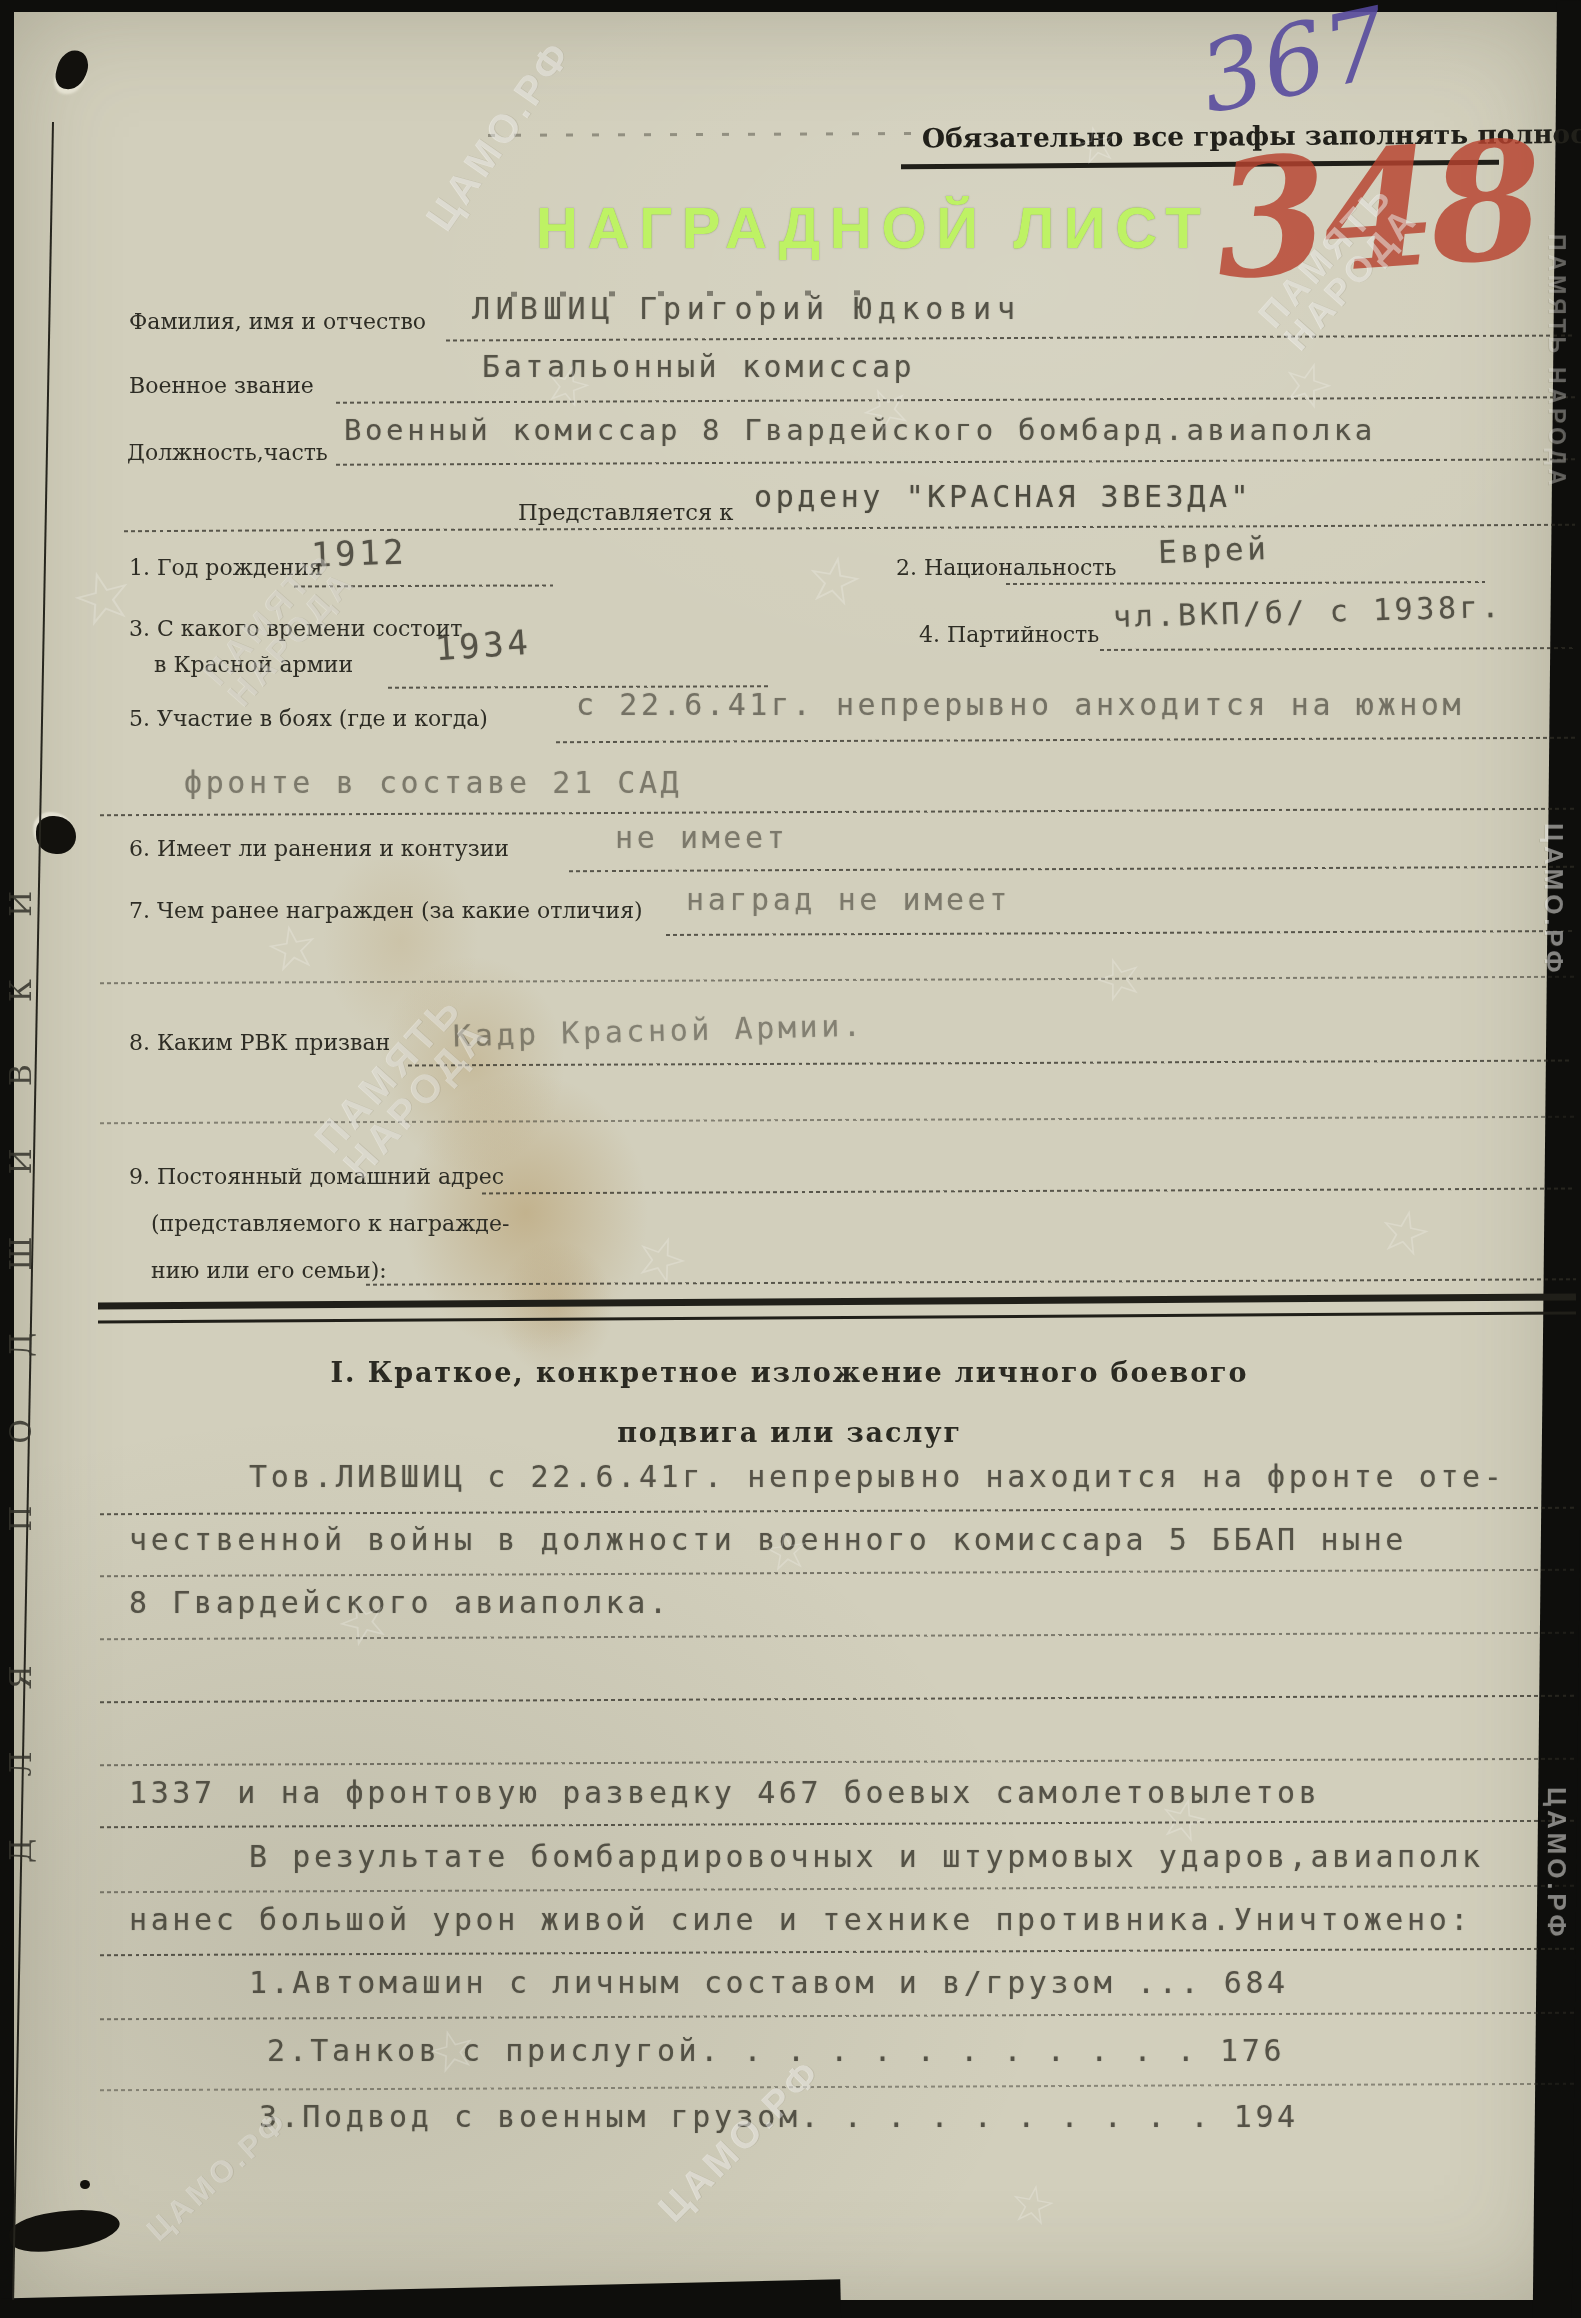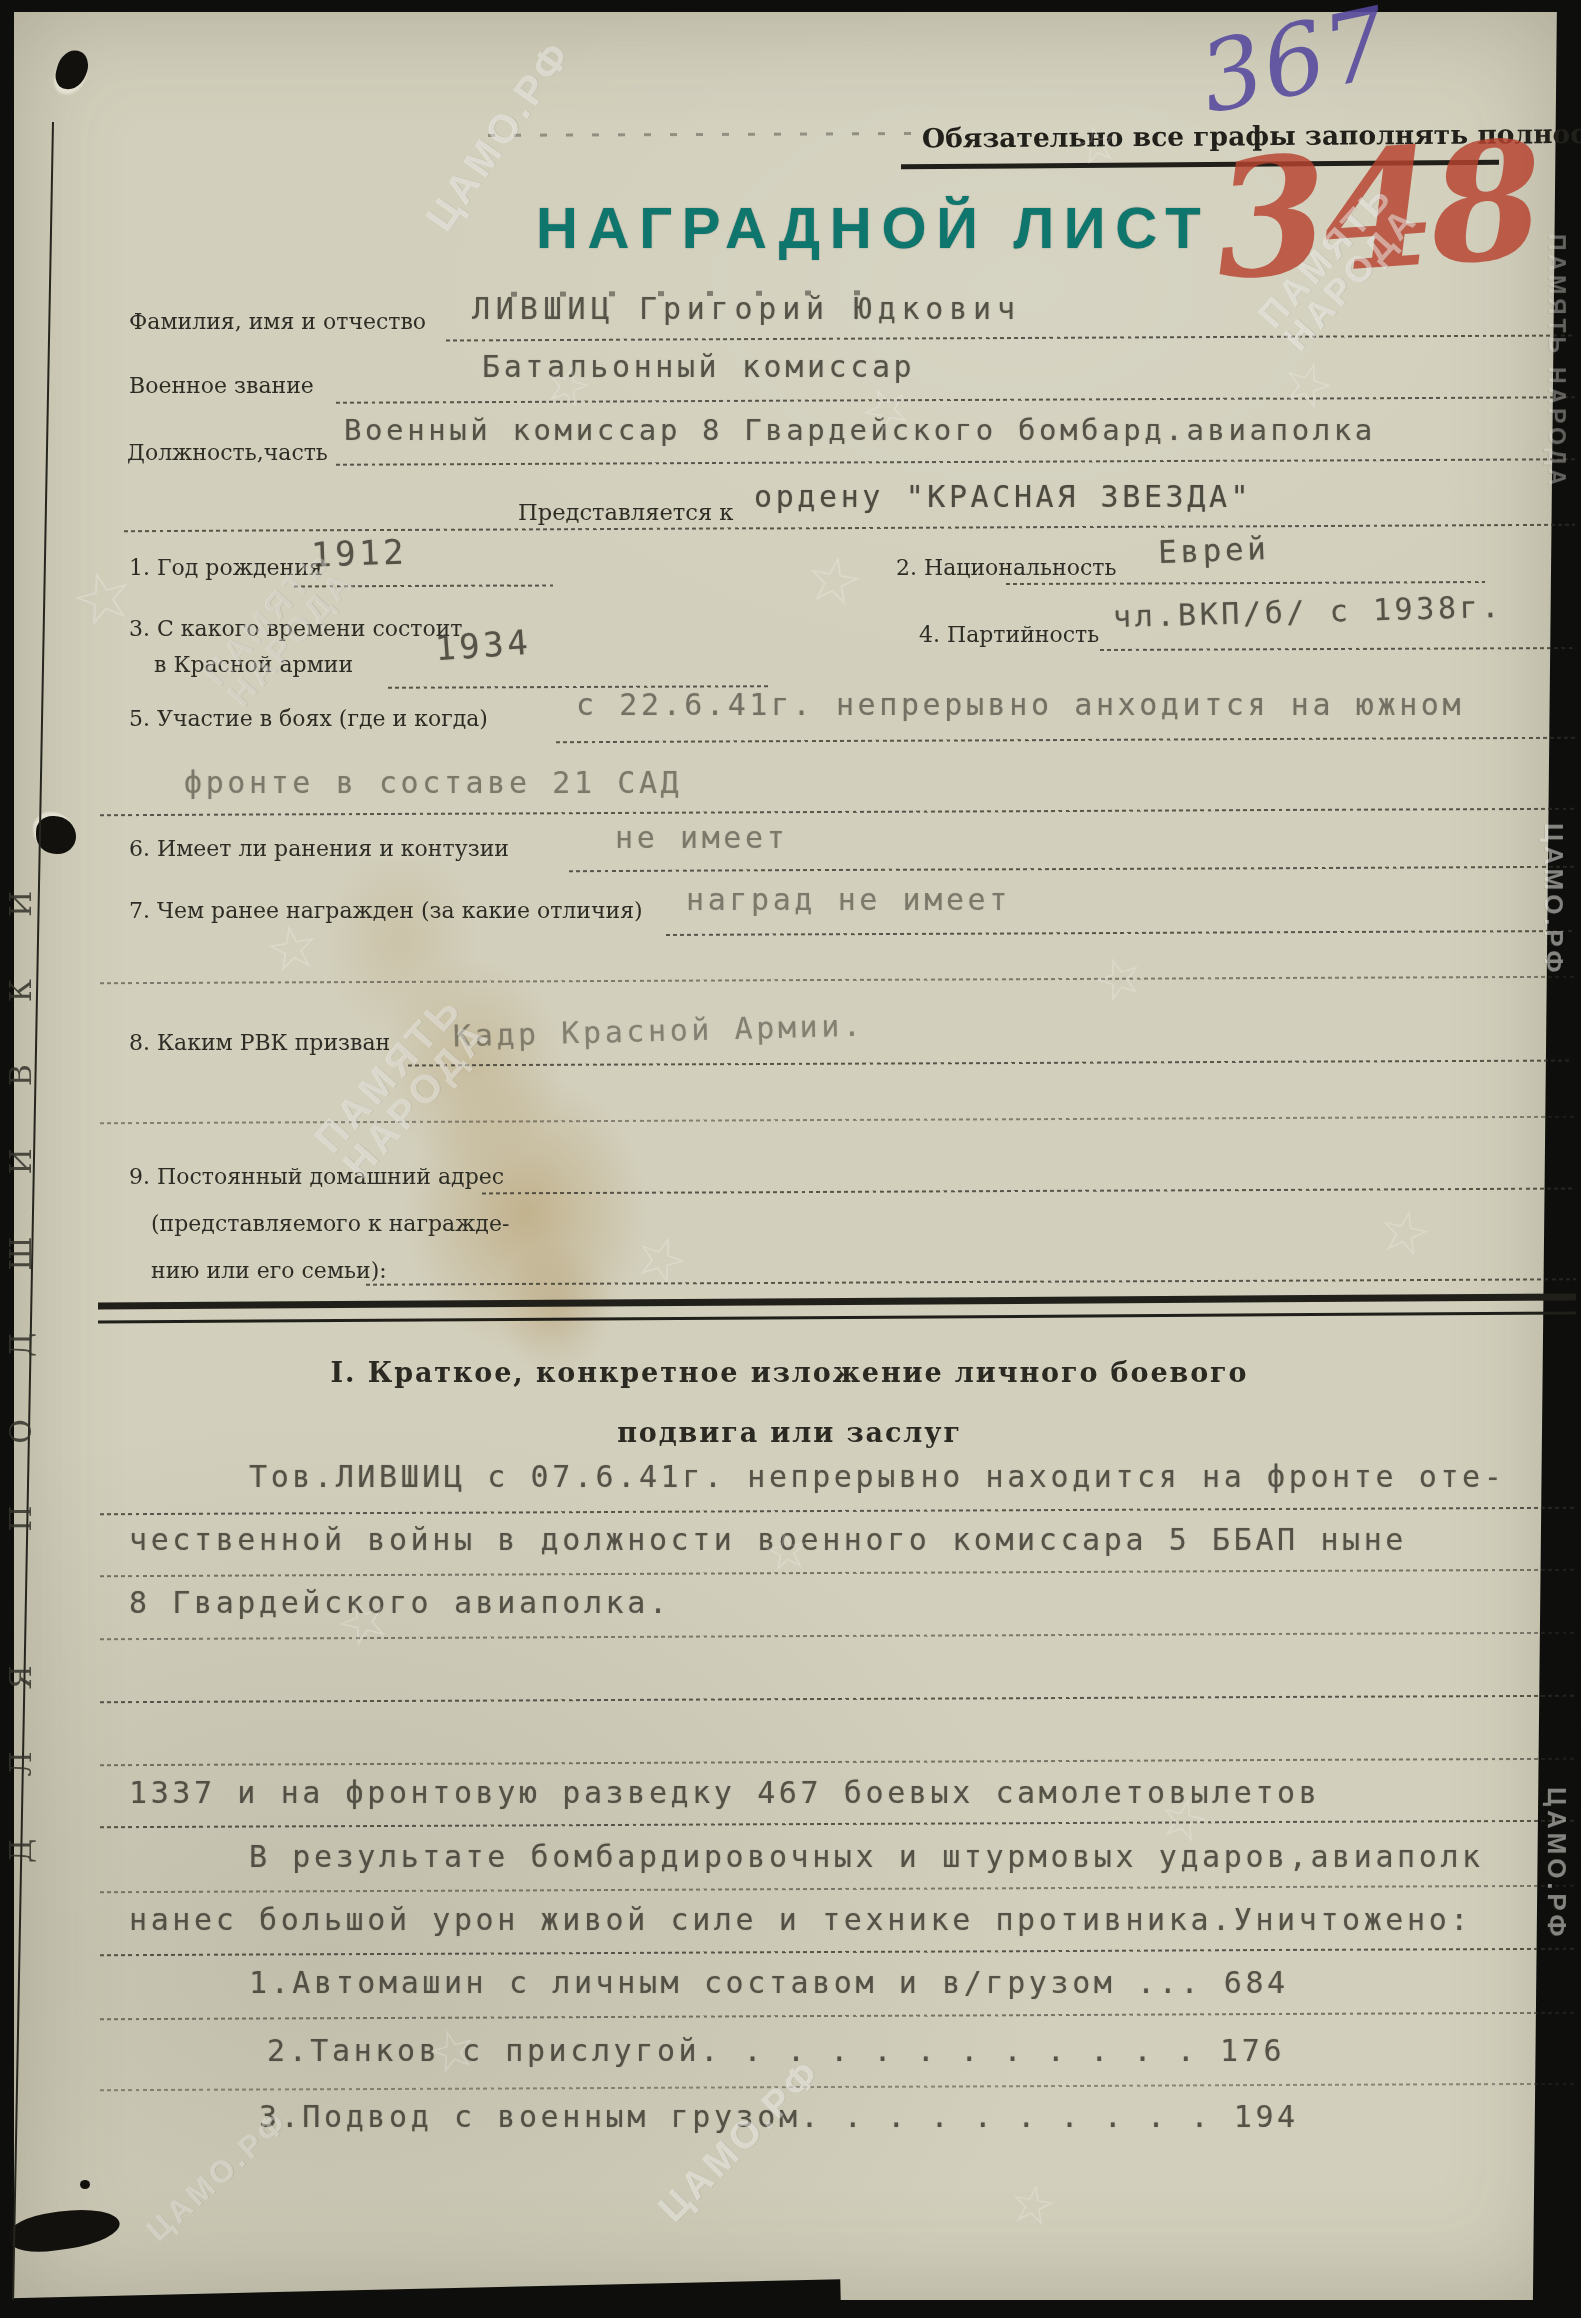--- a/index.html
+++ b/index.html
@@ -23,21 +23,21 @@
   .wm-v{writing-mode:vertical-rl;}
   .star{position:absolute;font-family:"DejaVu Sans",sans-serif;color:rgba(255,255,255,.22);pointer-events:none;}
   .blot{position:absolute;background:#12110d;}
   #margin-rule{position:absolute;left:52px;top:122px;width:1.9px;height:2178px;background:#26251e;
                transform:rotate(1.05deg);transform-origin:top left;}
   #margin-text{position:absolute;left:2.6px;top:543px;height:1320px;width:56px;
                writing-mode:vertical-rl;transform:rotate(180deg);
                font-family:"DejaVu Serif",serif;font-size:30px;letter-spacing:62px;
                color:#34332b;opacity:.85;white-space:nowrap;}
   #title{position:absolute;left:536px;top:194px;font-family:"Liberation Sans",sans-serif;
-         font-weight:bold;font-size:58px;letter-spacing:9.7px;color:#0f766e;
+         font-weight:bold;font-size:58px;letter-spacing:9.7px;color:#bef264;
          text-shadow:0 0 1.3px rgba(48,48,42,.5);white-space:nowrap;}
   #instruction{position:absolute;left:922px;top:120px;font-family:"DejaVu Serif",serif;
                font-weight:bold;font-size:26.5px;color:#21201a;transform:rotate(-0.4deg);white-space:nowrap;}
   #hand-367{position:absolute;left:1200px;top:3.9px;font-family:"DejaVu Serif",serif;font-style:italic;
             font-size:97px;color:rgba(84,72,157,.88);transform:rotate(-12deg);letter-spacing:1.3px;}
   #red-348{position:absolute;left:1215px;top:129px;font-family:"DejaVu Serif",serif;font-style:italic;
            font-weight:bold;font-size:162px;color:rgba(183,66,46,.82);transform:rotate(-4deg);
            letter-spacing:-5.2px;line-height:1;}
   .heading{position:absolute;left:0;width:1579px;text-align:center;font-family:"DejaVu Serif",serif;
            font-weight:bold;font-size:27px;color:#2b2a22;letter-spacing:1.9px;}
@@ -138,21 +138,21 @@
   <div class="lbl" style="left:151px;top:1211px;">(представляемого к награжде-</div>
   <div class="lbl" style="left:151px;top:1258px;">нию или его семьи):</div>
   <div class="dots" style="left:366px;top:1281px;width:1210px;"></div>
 
   <div class="bar" style="left:98px;top:1298px;width:1478px;height:7.1px;transform:rotate(-0.35deg);"></div>
   <div class="bar" style="left:98px;top:1316px;width:1478px;height:3.2px;transform:rotate(-0.35deg);"></div>
 
   <div class="heading" style="top:1357px;">I. Краткое, конкретное изложение личного боевого</div>
   <div class="heading" style="top:1417px;">подвига или заслуг</div>
 
-  <div class="typed" style="left:249px;top:1459px;">Тов.ЛИВШИЦ с 07.6.41г. непрерывно находится на фронте оте-</div>
+  <div class="typed" style="left:249px;top:1459px;">Тов.ЛИВШИЦ с 22.6.41г. непрерывно находится на фронте оте-</div>
   <div class="dots" style="left:100px;top:1510px;width:1475px;"></div>
   <div class="typed" style="left:129px;top:1522px;">чественной войны в должности военного комиссара 5 ББАП ныне</div>
   <div class="dots" style="left:100px;top:1572px;width:1475px;opacity:.75;"></div>
   <div class="typed" style="left:129px;top:1585px;">8 Гвардейского авиаполка.</div>
   <div class="dots" style="left:100px;top:1635px;width:1475px;opacity:.7;"></div>
   <div class="dots" style="left:100px;top:1698px;width:1475px;"></div>
   <div class="dots" style="left:100px;top:1761px;width:1475px;opacity:.75;"></div>
   <div class="typed" style="left:129px;top:1775px;">1337 и на фронтовую разведку 467 боевых самолетовылетов</div>
   <div class="dots" style="left:100px;top:1823px;width:1475px;"></div>
   <div class="typed" style="left:249px;top:1839px;">В результате бомбардировочных и штурмовых ударов,авиаполк</div>

